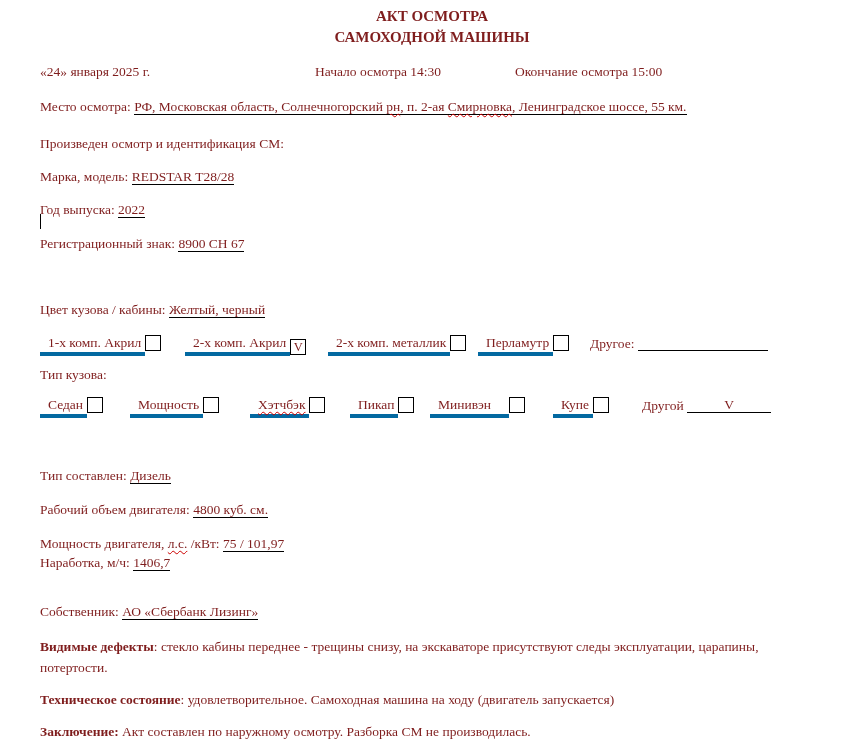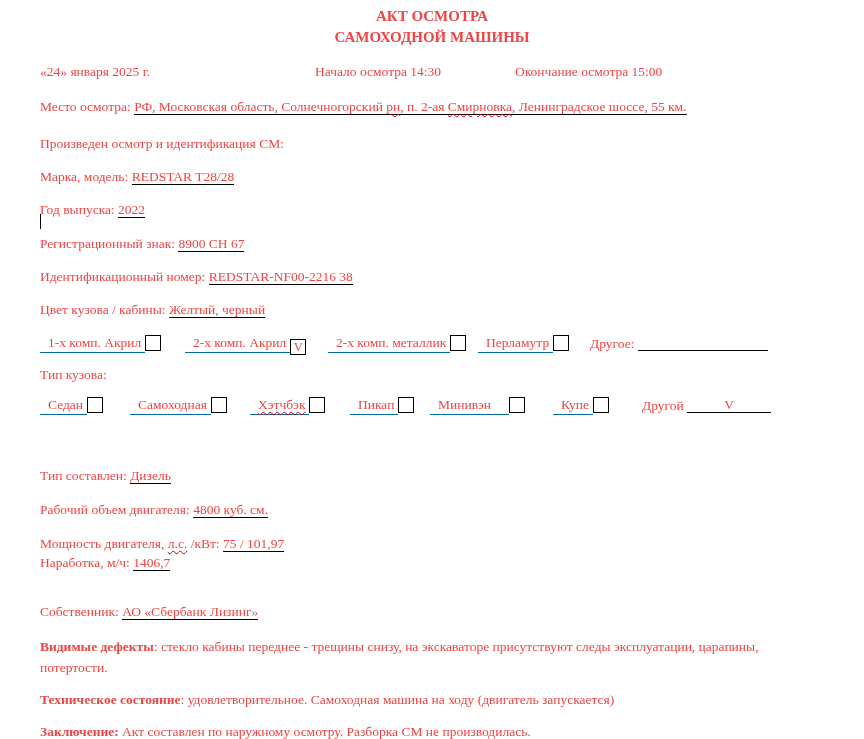--- a/index.html
+++ b/index.html
@@ -1,31 +1,31 @@
 <!DOCTYPE html>
 <html><head>
 <meta charset="utf-8">
 <style>
   * { margin:0; padding:0; box-sizing:border-box; }
   html,body { background:#ffffff; }
   .page {
     position:relative; width:864px; height:739px; background:#ffffff;
     font-family:"Liberation Serif","DejaVu Serif",serif; font-size:13.5px;
-    color:#ef4444; overflow:hidden;
+    color:#7f1d1d; overflow:hidden;
   }
   .line { position:absolute; left:40px; right:40px; white-space:nowrap; line-height:17px; }
   .abs  { position:absolute; top:0; white-space:nowrap; }
   .title { left:0; right:0; text-align:center; font-weight:bold; font-size:15px; line-height:21px; white-space:normal; }
   .u  { border-bottom:1px solid #000; }
   .sp { text-decoration-line:underline; text-decoration-style:wavy; text-decoration-color:#cc0000;
         text-decoration-thickness:1px; text-underline-offset:2px; }
   .b  { font-weight:bold; }
   .wrap { white-space:normal; line-height:21px; }
   .chk-item { position:absolute; top:0; white-space:nowrap; }
-  .seg { display:inline-block; border-bottom:1px solid #0369a1; padding:0 4px 1px 8px; }
+  .seg { display:inline-block; border-bottom:4px solid #0369a1; padding:0 4px 1px 8px; }
   .checkbox {
     display:inline-block; width:16px; height:16px; border:1px solid #000; background:#fff;
     vertical-align:-4px; text-align:center; line-height:15px; font-size:12.5px;
   }
   .blank { display:inline-block; height:17px; line-height:17px; border-bottom:1px solid #000;
            vertical-align:text-bottom; text-align:center; }
   .note { position:absolute; text-align:center; line-height:19px; }
   .cursor { position:absolute; width:1px; height:15px; background:#000; }
 </style>
 </head>
@@ -57,41 +57,38 @@
   <div class="line" style="top:201px">
     <span>Год выпуска: </span><span class="u">2022</span>
   </div>
 
   <div class="cursor" style="left:40px; top:214px"></div>
 
   <div class="line" style="top:235px">
     <span>Регистрационный знак: </span><span class="u">8900 СН 67</span>
   </div>
 
-  <div class="line" style="top:268px">
-    <span>Идентификационный номер: </span><span class="u">REDSTAR-NF00-2216 38</span>
-  </div>
 
   <div class="line" style="top:301px">
     <span>Цвет кузова / кабины: </span><span class="u">Желтый, черный</span>
   </div>
 
   <div class="line" style="top:334px; height:22px">
     <span class="chk-item" style="left:0"><span class="seg">1-х комп. Акрил</span><span class="checkbox"></span></span>
     <span class="chk-item" style="left:145px"><span class="seg">2-х комп. Акрил</span><span class="checkbox">V</span></span>
     <span class="chk-item" style="left:288px"><span class="seg">2-х комп. металлик</span><span class="checkbox"></span></span>
     <span class="chk-item" style="left:438px"><span class="seg">Перламутр</span><span class="checkbox"></span></span>
     <span class="chk-item" style="left:550px"><span>Другое:</span>&nbsp;<span class="blank" style="width:130px"></span></span>
   </div>
 
   <div class="line" style="top:366px">Тип кузова:</div>
 
   <div class="line" style="top:396px; height:22px">
     <span class="chk-item" style="left:0"><span class="seg">Седан</span><span class="checkbox"></span></span>
-    <span class="chk-item" style="left:90px"><span class="seg">Самоходная</span><span class="checkbox"></span></span>
+    <span class="chk-item" style="left:90px"><span class="seg">Мощность</span><span class="checkbox"></span></span>
     <span class="chk-item" style="left:210px"><span class="seg"><span class="sp">Хэтчбэк</span></span><span class="checkbox"></span></span>
     <span class="chk-item" style="left:310px"><span class="seg">Пикап</span><span class="checkbox"></span></span>
     <span class="chk-item" style="left:390px"><span class="seg" style="padding-right:18px">Минивэн</span><span class="checkbox"></span></span>
     <span class="chk-item" style="left:513px"><span class="seg">Купе</span><span class="checkbox"></span></span>
     <span class="chk-item" style="left:602px"><span>Другой</span>&nbsp;<span class="blank" style="width:84px">V</span></span>
   </div>
 
 
 
   <div class="line" style="top:467px">

